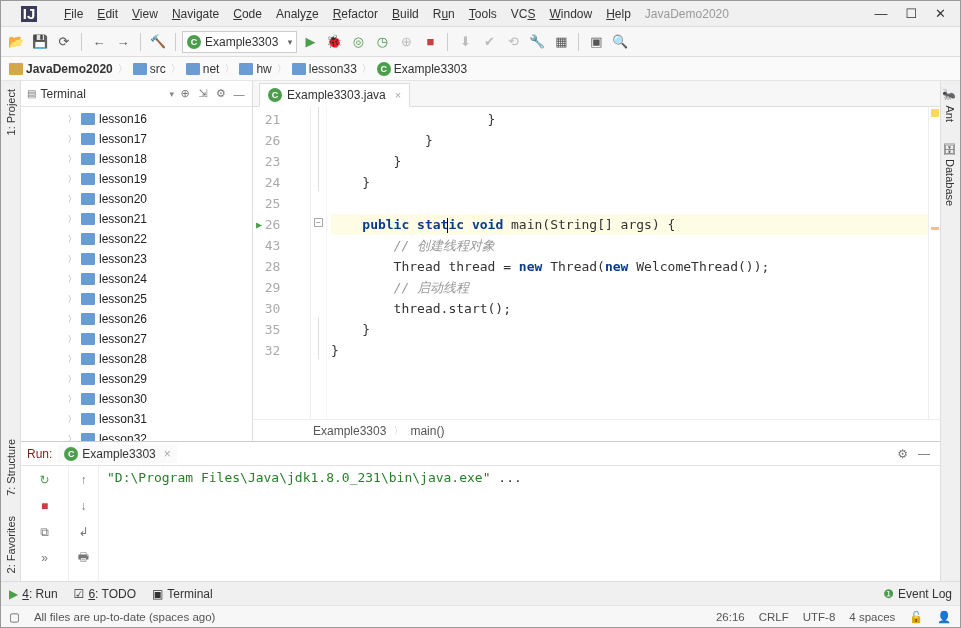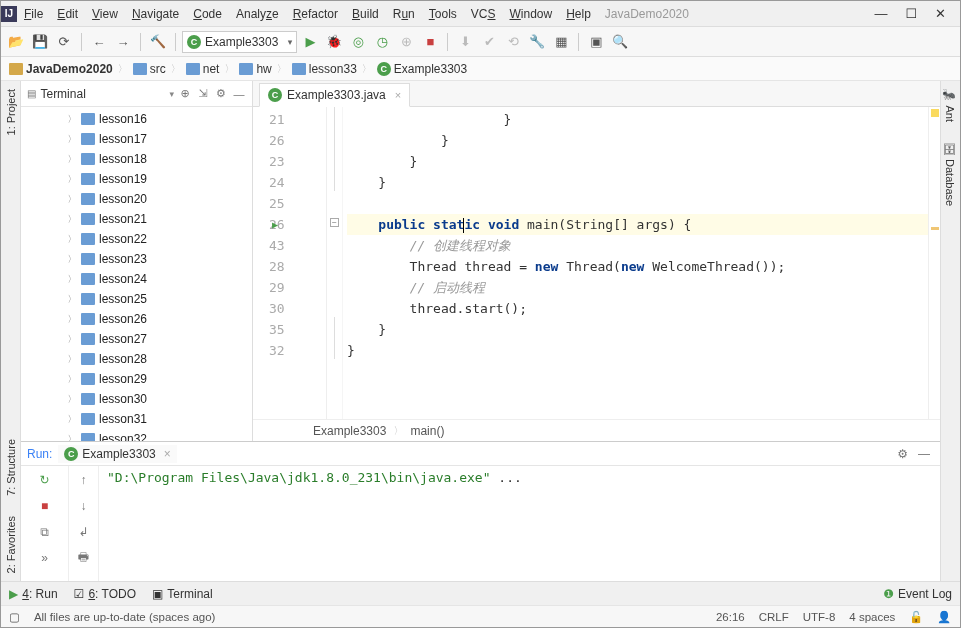--- a/index.html
+++ b/index.html
@@ -1,18 +1,18 @@
 <!DOCTYPE html>
 <html><head>
 <meta charset="utf-8">
 <style>
 * { box-sizing: border-box; margin: 0; padding: 0; }
 body { font-family: "Segoe UI", Arial, sans-serif; font-size: 12px; color: #333; background: #fff; width: 961px; height: 628px; overflow: hidden; display: flex; flex-direction: column; border: 1px solid #999; }
 .titlebar { height: 26px; display: flex; align-items: center; background: #f0f0f0; border-bottom: 1px solid #ddd; }
-.titlebar .appicon { width: 16px; height: 16px; background: #3a3a5a; margin: 0 0; display: flex; align-items: center; justify-content: center; color: #fff; font-size: 10px; font-weight: bold; }
+.titlebar .appicon { width: 16px; height: 16px; background: #3a3a5a; margin: 0 20px; display: flex; align-items: center; justify-content: center; color: #fff; font-size: 15px; font-weight: bold; }
 .menubar { display: flex; align-items: center; height: 100%; flex: 1; }
 .menubar span { padding: 0 7px; cursor: default; }
 .menubar span u { text-decoration: underline; }
 .titleright { padding-left: 15px; color: #999; }
 .wincontrols { display: flex; gap: 18px; padding: 0 14px; color: #333; font-size: 13px; }
 .toolbar { height: 30px; display: flex; align-items: center; background: #f7f7f7; border-bottom: 1px solid #ddd; padding: 0 4px; gap: 2px; }
 .tbtn { width: 22px; height: 22px; display: flex; align-items: center; justify-content: center; color: #555; font-size: 13px; }
 .tbtn.green { color: #4b9e4b; }
 .tbtn.red { color: #c94040; }
 .tbtn.disabled { color: #bbb; }
@@ -38,38 +38,38 @@
 .panehdr .icon { width: 14px; height: 14px; display: flex; align-items: center; justify-content: center; color: #777; font-size: 11px; }
 .tree { flex: 1; overflow: hidden; padding: 2px 0; }
 .tree-row { display: flex; align-items: center; height: 20px; padding-left: 60px; gap: 4px; font-size: 12px; color: #222; }
 .tree-row .chev { color: #888; font-size: 9px; width: 10px; text-align: center; margin-left: -14px; }
 .pkg-icon { width: 14px; height: 12px; background: #6a9cd4; border-radius: 1px; }
 .editorpane { flex: 1; display: flex; flex-direction: column; min-width: 0; }
 .edtabs { height: 26px; display: flex; align-items: flex-end; border-bottom: 1px solid #ddd; background: #f7f7f7; padding-left: 6px; }
 .edtab { height: 24px; display: flex; align-items: center; gap: 5px; padding: 0 8px; background: #fff; border: 1px solid #ddd; border-bottom: 1px solid #fff; margin-bottom: -1px; font-size: 12px; }
 .edtab .close { color: #aaa; font-size: 11px; margin-left: 4px; }
 .editor-body { flex: 1; display: flex; font-family: Consolas, monospace; font-size: 13px; min-height: 0; overflow: hidden; position: relative; }
-.gutter { width: 58px; display: flex; flex-direction: column; text-align: left; color: #aaa; border-right: 1px solid #eee; background: #fff; padding-top: 2px; margin-left: 16px; }
+.gutter { width: 58px; display: flex; flex-direction: column; text-align: center; color: #aaa; border-right: 1px solid #eee; background: #fff; padding-top: 2px; }
 .gline { height: 21px; line-height: 21px; padding-right: 18px; position: relative; }
 .fold-col { width: 16px; display: flex; flex-direction: column; border-right: 1px solid #f5f5f5; }
 .fline { height: 21px; position: relative; display: flex; align-items: center; justify-content: center; }
 .fold-open { width: 9px; height: 9px; border: 1px solid #aaa; background: #fff; font-size: 8px; line-height: 7px; text-align: center; color: #888; }
 .code { flex: 1; padding-left: 4px; padding-top: 2px; white-space: pre; overflow: hidden; }
 .cline { height: 21px; line-height: 21px; }
 .cline.hl { background: #fffce6; }
 .kw { color: #0a3b8c; font-weight: bold; }
 .cmt { color: #999; font-style: italic; }
 .runmark { position: absolute; left: 3px; color: #4b9e4b; font-size: 10px; }
 .errstripe { width: 12px; background: #fff; border-left: 1px solid #eee; position: relative; }
 .errstripe .warn { position: absolute; right: 1px; width: 8px; height: 8px; background: #fada5e; }
 .errstripe .caretm { position: absolute; right: 1px; width: 8px; height: 3px; background: #f0c674; }
 .ed-crumb { height: 22px; border-top: 1px solid #eee; display: flex; align-items: center; padding-left: 60px; font-size: 12px; color: #555; gap: 4px; background: #fff; }
 .runpane { height: 140px; border-top: 1px solid #ccc; display: flex; flex-direction: column; background: #fff; }
 .runpane-hdr { height: 24px; display: flex; align-items: center; padding: 0 6px; gap: 6px; border-bottom: 1px solid #e5e5e5; }
-.runpane-hdr .title { color: #3b82f6; }
+.runpane-hdr .title { color: #7f1d1d; }
 .runpane-hdr .rtab { display: flex; align-items: center; gap: 4px; padding: 2px 6px; background: #fafafa; }
 .runpane-hdr .spacer { flex: 1; }
 .runbody { flex: 1; display: flex; min-height: 0; }
 .runleft { width: 48px; display: flex; flex-direction: column; align-items: center; padding: 4px 0; gap: 6px; border-right: 1px solid #eee; }
 .runleft2 { width: 30px; display: flex; flex-direction: column; align-items: center; padding: 4px 0; gap: 6px; border-right: 1px solid #eee; }
 .rbtn { width: 20px; height: 20px; display: flex; align-items: center; justify-content: center; font-size: 12px; color: #777; }
 .rbtn.green { color: #4b9e4b; }
 .rbtn.red { color: #c94040; }
 .console { flex: 1; font-family: Consolas, monospace; font-size: 13px; padding: 4px 8px; white-space: pre; background: #fff; }
 .console .str { color: #2a7d2a; }

